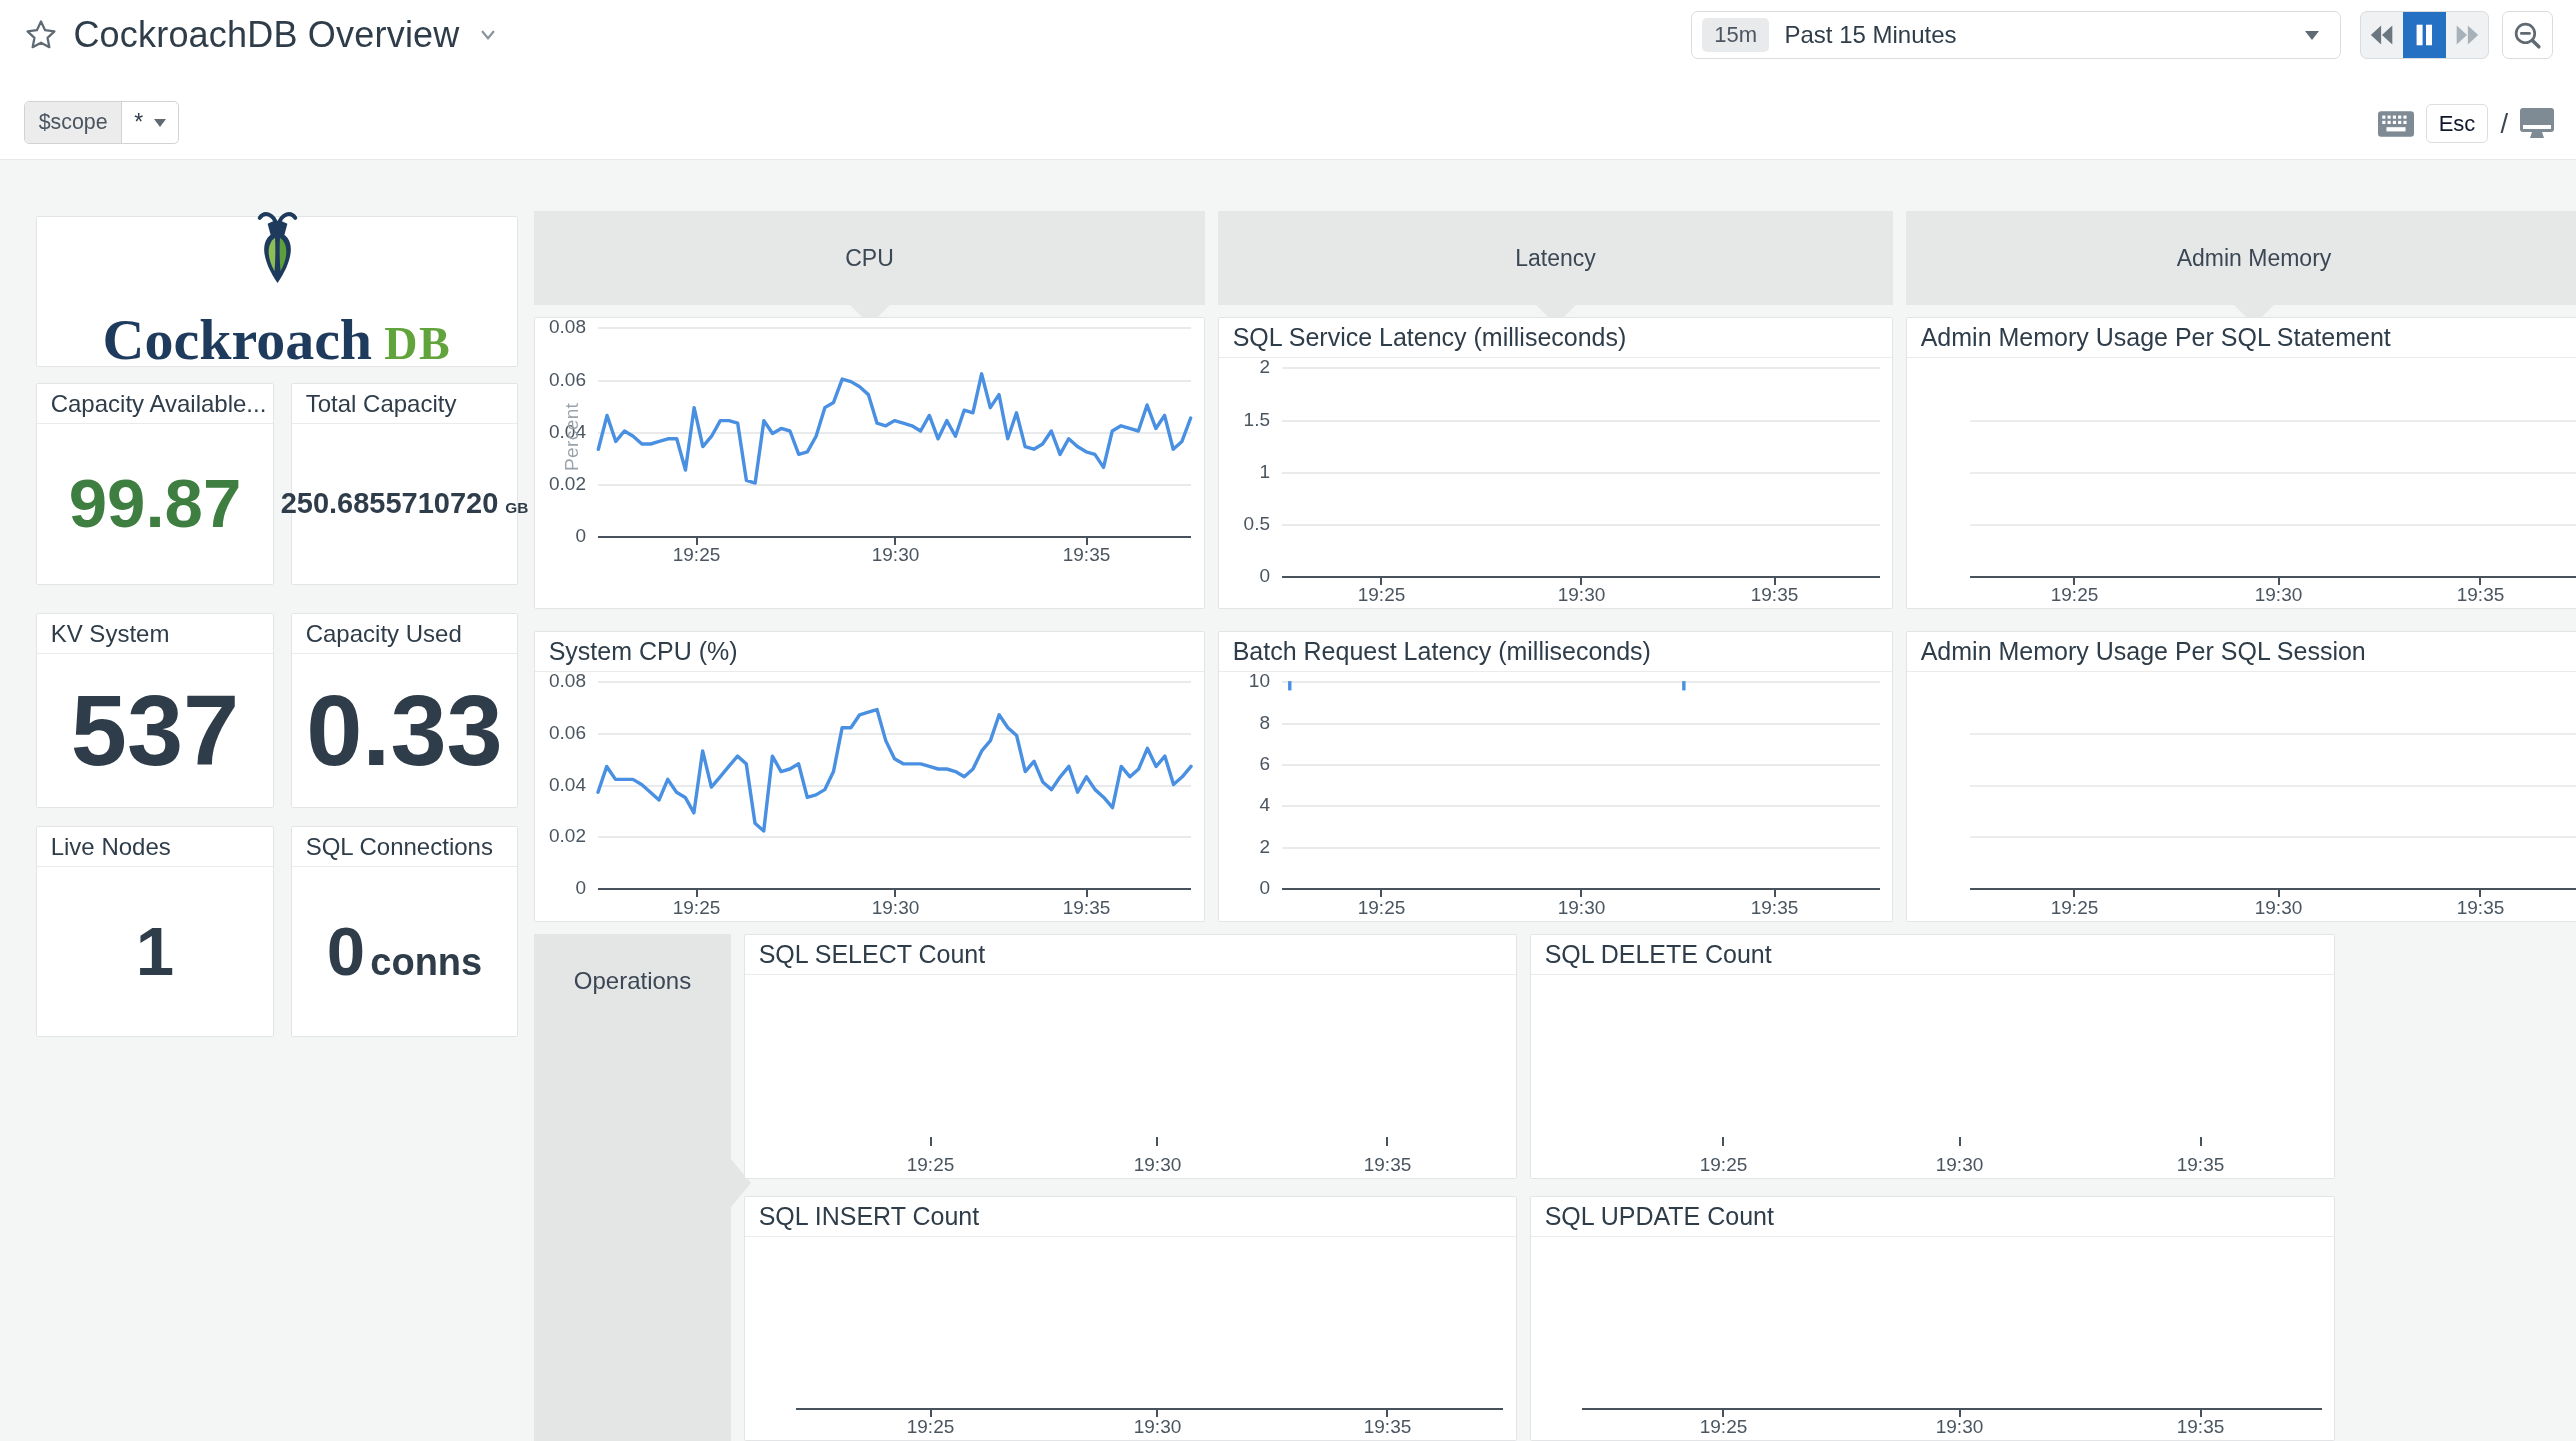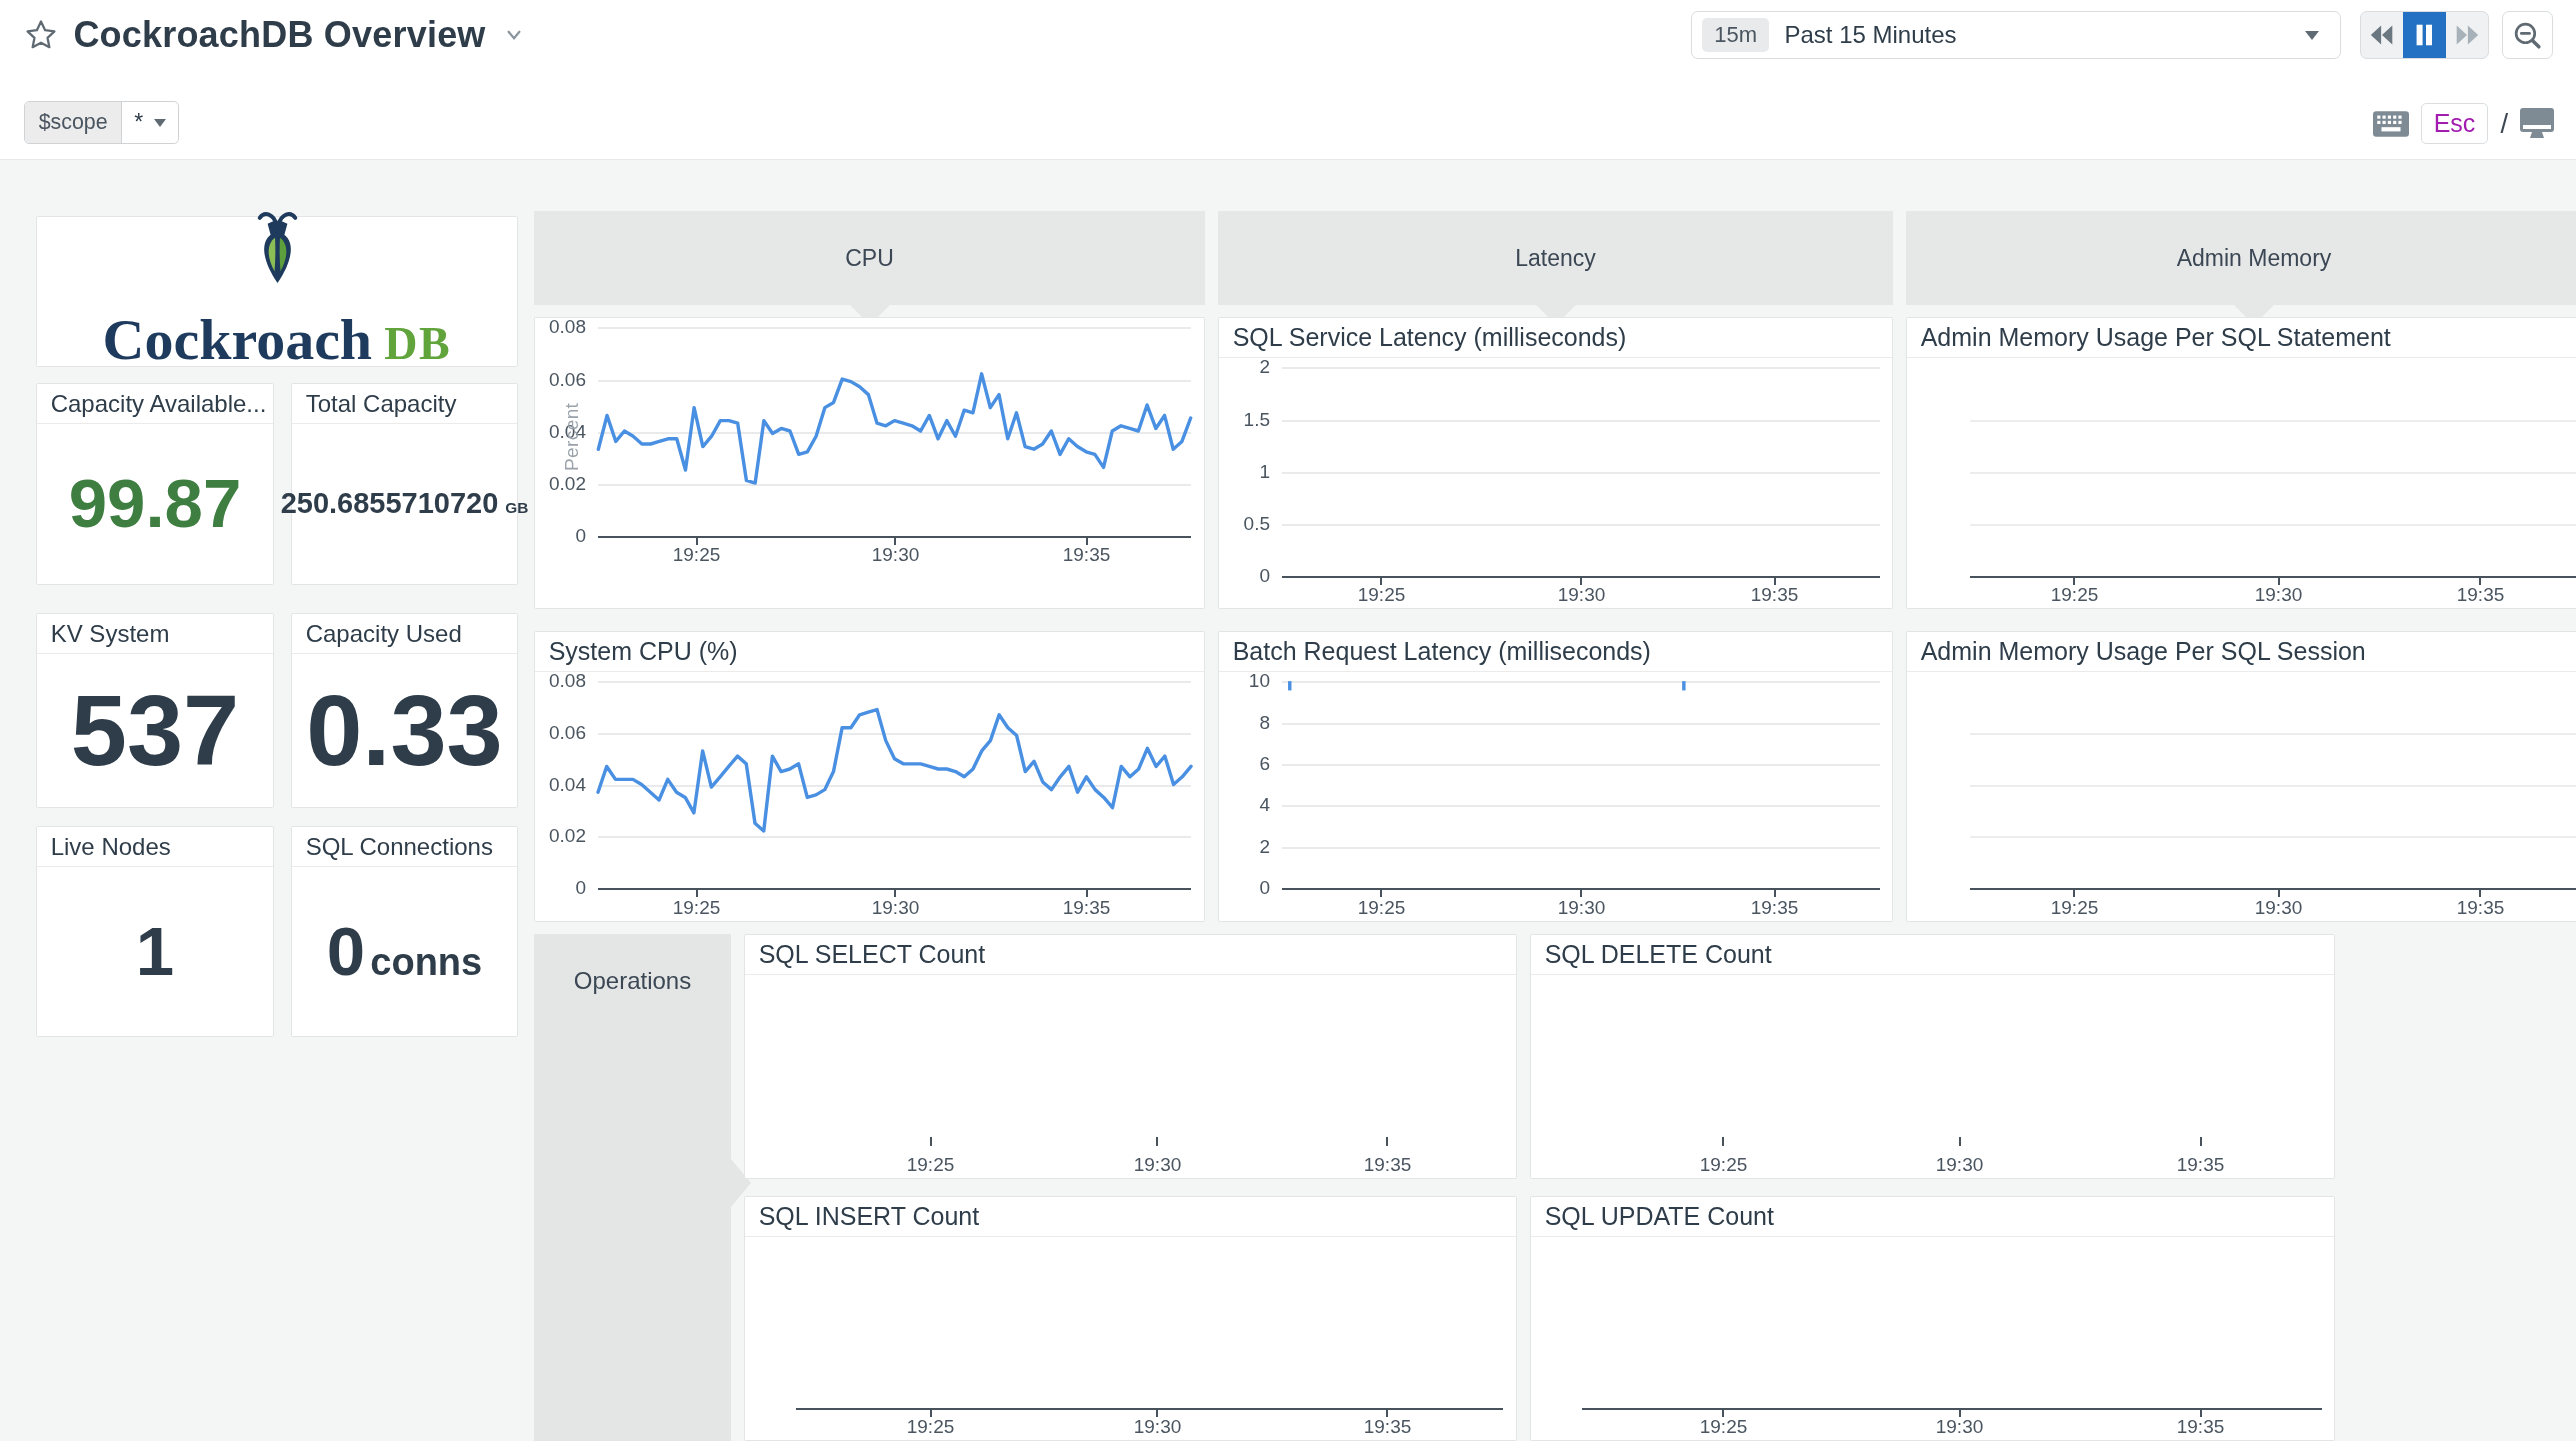--- a/index.html
+++ b/index.html
@@ -1,21 +1,21 @@
 <!DOCTYPE html>
 <html style="font-size:13.7px"><head>
 <meta charset="utf-8">
 <style>
   html,body{margin:0;padding:0;background:#fff;}
   .canvas{position:relative;width:2576px;height:1441px;overflow:hidden;
           font-family:"Liberation Sans","DejaVu Sans",sans-serif;background:#fff;}
   
   .topbar{position:absolute;left:0;top:0;width:100%;height:90px;background:#fff;}
   .title-block{position:absolute;left:24px;top:13.7px;display:flex;align-items:center;gap:15.4px;}
-  .page-title{font-size:36px;font-weight:700;color:#2e3d49;letter-spacing:0.2px;}
+  .page-title{font-size:36px;font-weight:400;color:#2e3d49;letter-spacing:0.2px;}
   .icon{display:inline-block;line-height:0;}
   .timebox{position:absolute;left:1691px;top:11px;width:650px;height:48px;background:#fff;
            border:1.7px solid #d9dde0;border-radius:6.9px;display:flex;align-items:center;box-sizing:border-box;}
   .time-chip{background:#e9eaeb;border-radius:5.1px;padding:4.3px 12px;font-size:22px;color:#4a5560;margin-left:10.3px;}
   .time-label{font-size:24px;color:#2e3d49;margin-left:15.4px;flex:1;}
   .dd-caret{width:0;height:0;border-left:7.7px solid transparent;border-right:7.7px solid transparent;
             border-top:9.4px solid #5f6a73;margin-right:20.6px;}
   .playback{position:absolute;left:2360px;top:11px;width:129px;height:48px;border:1.7px solid #d9dde0;
             border-radius:6.9px;background:#f0f1f2;display:flex;overflow:hidden;box-sizing:border-box;}
   .pb-btn{flex:1;display:flex;align-items:center;justify-content:center;}
@@ -25,21 +25,21 @@
   
   .subbar{position:absolute;left:0;top:90px;width:100%;height:69px;background:#fff;}
   .scope-chip{position:absolute;left:24px;top:11px;height:43px;display:inline-flex;align-items:stretch;
               border:1.7px solid #cfd3d6;border-radius:5.1px;overflow:hidden;background:#fff;box-sizing:border-box;}
   .scope-name{background:#ececec;color:#4a5560;font-size:21.4px;display:flex;align-items:center;
               padding:0 13.7px;border-right:1.7px solid #cfd3d6;}
   .scope-val{display:flex;align-items:center;padding:0 12px;font-size:23px;color:#2e3d49;gap:10.3px;}
   .scope-caret{width:0;height:0;border-left:6.9px solid transparent;border-right:6.9px solid transparent;
                border-top:8.6px solid #5f6a73;}
   .subright{position:absolute;right:22px;top:12px;display:flex;align-items:center;gap:12px;height:43px;}
-  .esc-chip{border:1.7px solid #dadee1;border-radius:5.1px;background:#fff;font-size:25px;color:#a21caf;
+  .esc-chip{border:1.7px solid #dadee1;border-radius:5.1px;background:#fff;font-size:22px;color:#0f172a;
             padding:5.1px 12px;}
   .slash{font-size:27.4px;color:#3c4752;}
   
   .content{position:absolute;left:0;top:159px;width:100%;height:1283px;background:#f4f5f5;border-top:1.7px solid #e8e8e8;}
   .card{position:absolute;background:#fff;border:1.7px solid #e3e4e5;border-radius:1.7px;box-sizing:border-box;}
   .card-title{height:39px;line-height:39px;padding-left:13.7px;font-size:24px;color:#2e3d49;
               border-bottom:1.7px solid #ebebeb;white-space:nowrap;overflow:hidden;}
   .chart-title{font-size:25px;}
   .chart-body{position:relative;width:100%;height:calc(100% - 39px);}
   .gridline{position:absolute;height:1.7px;background:#e8eaeb;}

